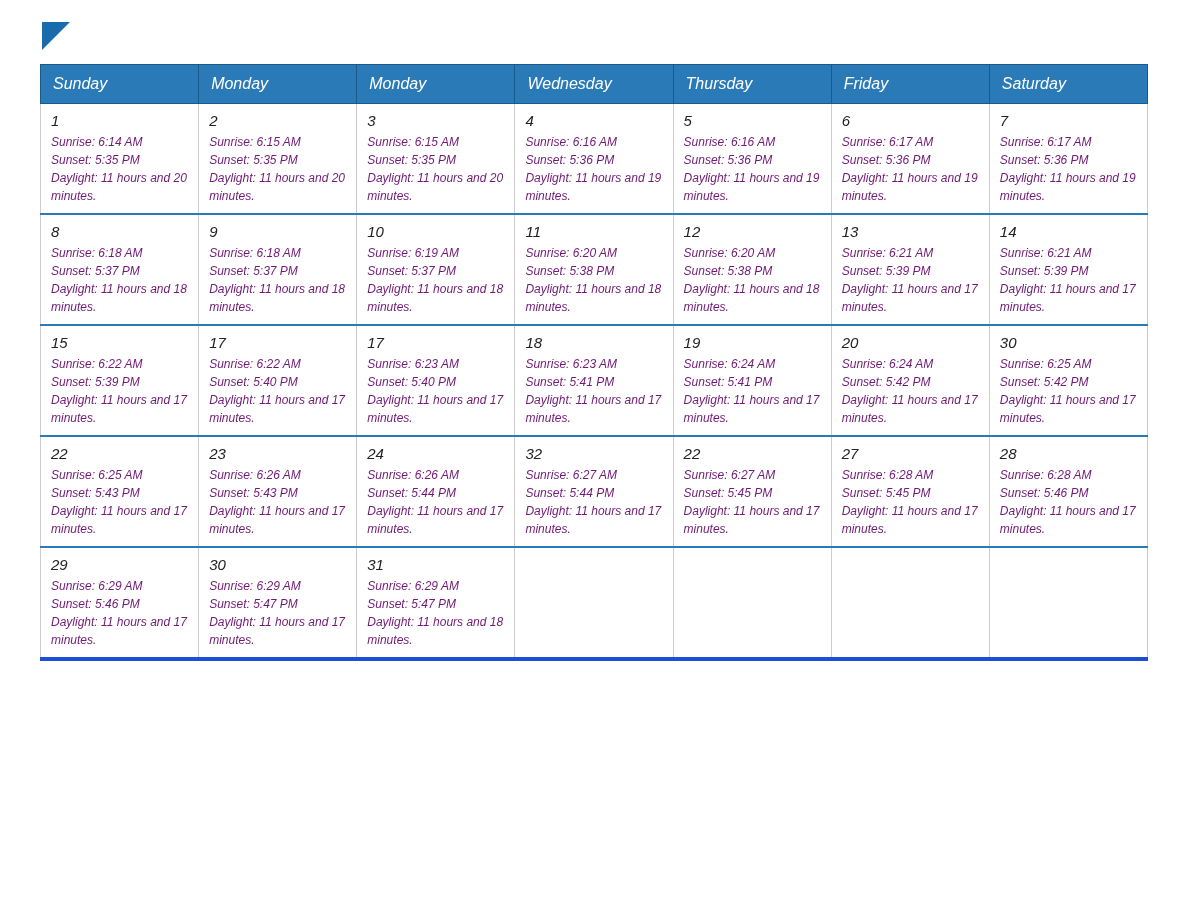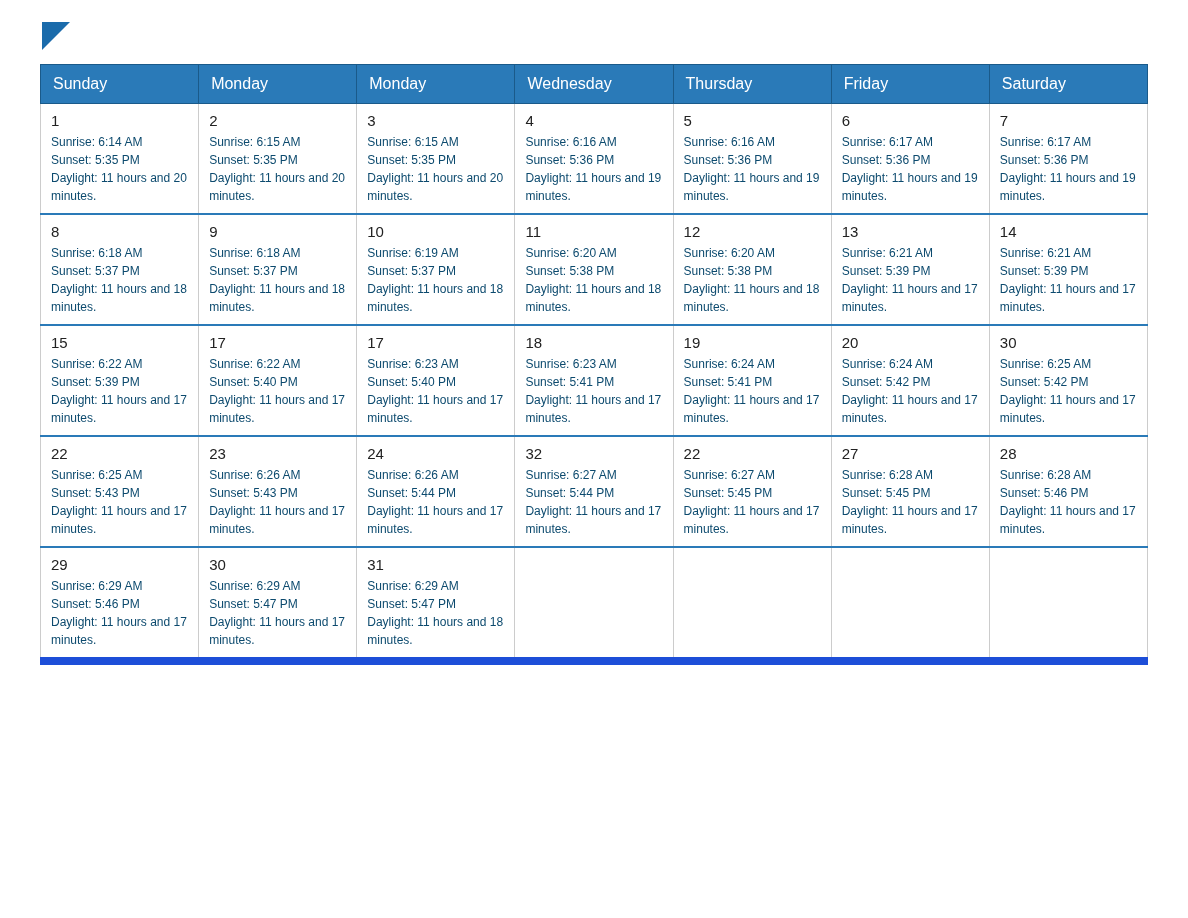--- a/index.html
+++ b/index.html
@@ -52,20 +52,21 @@
     }
     .subtitle {
       font-size: 22px;
       color: #444;
       font-family: Georgia, serif;
     }
     .calendar {
       width: 100%;
       border-collapse: collapse;
       margin-top: 8px;
+      font-style: italic;
     }
     .calendar thead th {
       background-color: #2a7ab8;
       color: white;
       padding: 10px 12px;
       text-align: left;
       font-size: 16px;
       font-weight: normal;
       border: 1px solid #1a5a8a;
     }
@@ -73,32 +74,32 @@
       vertical-align: top;
       padding: 8px 10px;
       border: 1px solid #cccccc;
       border-bottom: 2px solid #2a7ab8;
       font-size: 12.5px;
       color: #333;
       width: 14.28%;
       min-height: 100px;
     }
     .calendar tbody tr:last-child td {
-      border-bottom: 8px solid #1d4ed8;
+      border-bottom: 4px solid #1d4ed8;
     }
     .day-number {
       font-size: 15px;
       font-weight: normal;
       color: #222;
       display: block;
       margin-bottom: 4px;
     }
     .day-info {
       font-size: 12px;
-      color: #0c4a6e;
+      color: #701a75;
       line-height: 1.5;
     }
     .empty-cell {
       background: #ffffff;
     }
     .logo-wrapper {
       display: flex;
       flex-direction: column;
       align-items: flex-start;
     }

